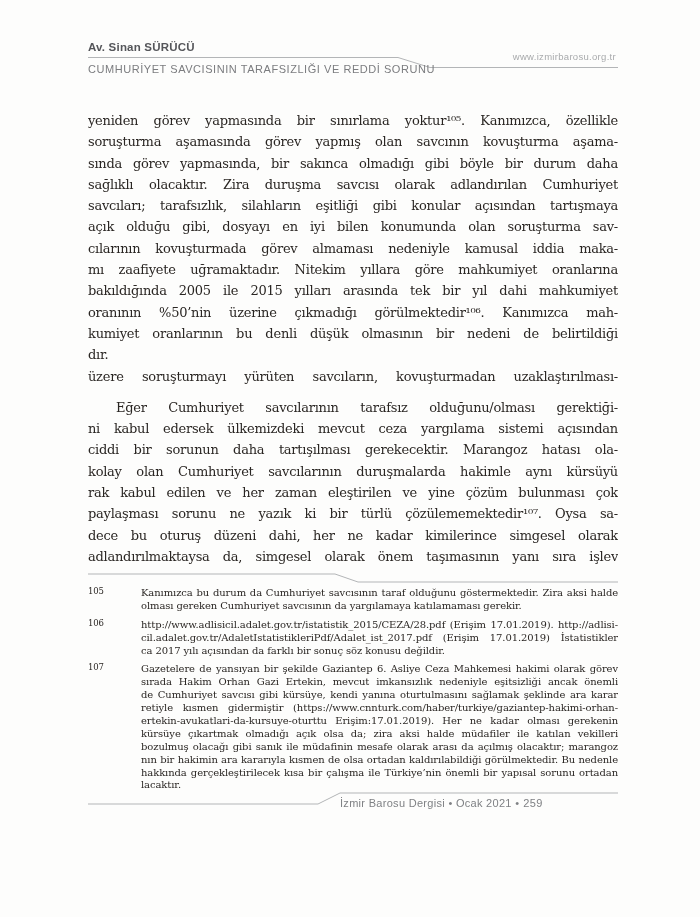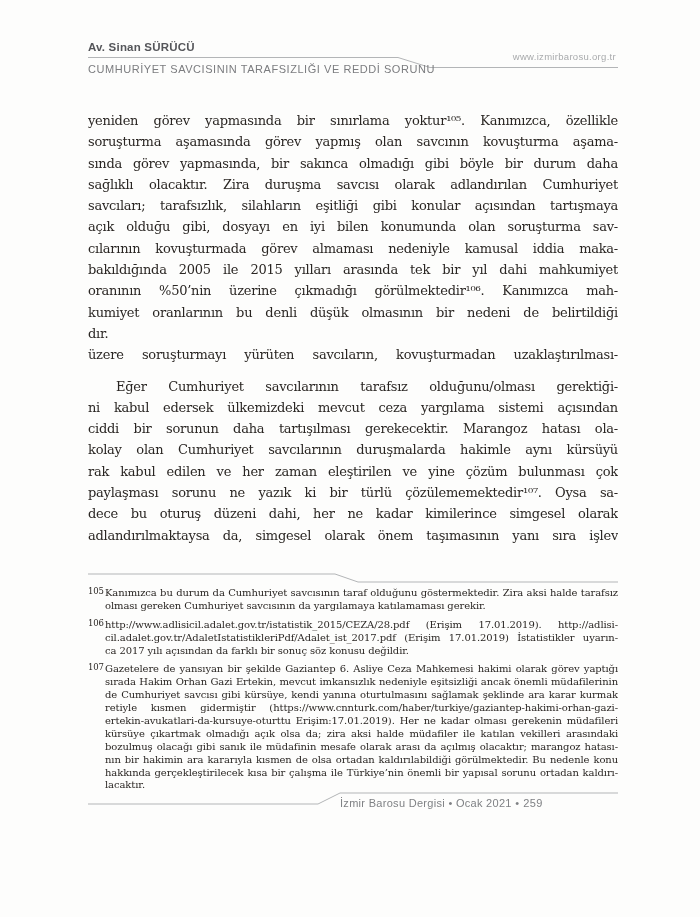--- a/index.html
+++ b/index.html
@@ -35,21 +35,21 @@
     height:21.3px;line-height:21.3px;overflow:hidden;
     letter-spacing:-.25px;word-spacing:-.5px;text-align:left;
     white-space:normal;
   }
   .line.just{text-align:justify;text-align-last:justify;}
   .line.first-indent{text-indent:28px;}
 
   
   .fn-sep{position:absolute;left:88px;top:572px;width:530px;height:12px;}
   .fnblock{position:absolute;left:88px;top:587px;width:530px;}
-  .footnote{display:flex;margin-bottom:6px;}
+  .footnote{display:flex;margin-bottom:6px;gap:36px;}
   .fn-num{
     flex:0 0 17px;font-size:8.5px;color:#2a2623;position:relative;top:-1px;
     letter-spacing:-.2px;
   }
   .fn-lines{flex:1;min-width:0;}
   .fn-line{
     height:12.9px;line-height:12.9px;overflow:hidden;font-size:10px;
     letter-spacing:-.1px;text-align:left;
   }
   .fn-line.just{text-align:justify;text-align-last:justify;}
@@ -82,20 +82,21 @@
   <main class="bodytext">
     <div id="paragraphs">
         <div class="para">
           <div class="line just">yeniden görev yapmasında bir sınırlama yoktur¹⁰⁵. Kanımızca, özellikle</div>
           <div class="line just">soruşturma aşamasında görev yapmış olan savcının kovuşturma aşama-</div>
           <div class="line just">sında görev yapmasında, bir sakınca olmadığı gibi böyle bir durum daha</div>
           <div class="line just">sağlıklı olacaktır. Zira duruşma savcısı olarak adlandırılan Cumhuriyet</div>
           <div class="line just">savcıları; tarafsızlık, silahların eşitliği gibi konular açısından tartışmaya</div>
           <div class="line just">açık olduğu gibi, dosyayı en iyi bilen konumunda olan soruşturma sav-</div>
           <div class="line just">cılarının kovuşturmada görev almaması nedeniyle kamusal iddia maka-</div>
+          <div class="line just">mı zaafiyete uğramaktadır. Nitekim yıllara göre mahkumiyet oranlarına</div>
           <div class="line just">bakıldığında 2005 ile 2015 yılları arasında tek bir yıl dahi mahkumiyet</div>
           <div class="line just">oranının %50’nin üzerine çıkmadığı görülmektedir¹⁰⁶. Kanımızca mah-</div>
           <div class="line just">kumiyet oranlarının bu denli düşük olmasının bir nedeni de belirtildiği</div>
           <div class="line">dır.</div>
           <div class="line just">üzere soruşturmayı yürüten savcıların, kovuşturmadan uzaklaştırılması-</div>
         </div>
         <div class="para">
           <div class="line just first-indent">Eğer Cumhuriyet savcılarının tarafsız olduğunu/olması gerektiği-</div>
           <div class="line just">ni kabul edersek ülkemizdeki mevcut ceza yargılama sistemi açısından</div>
           <div class="line just">ciddi bir sorunun daha tartışılması gerekecektir. Marangoz hatası ola-</div>

